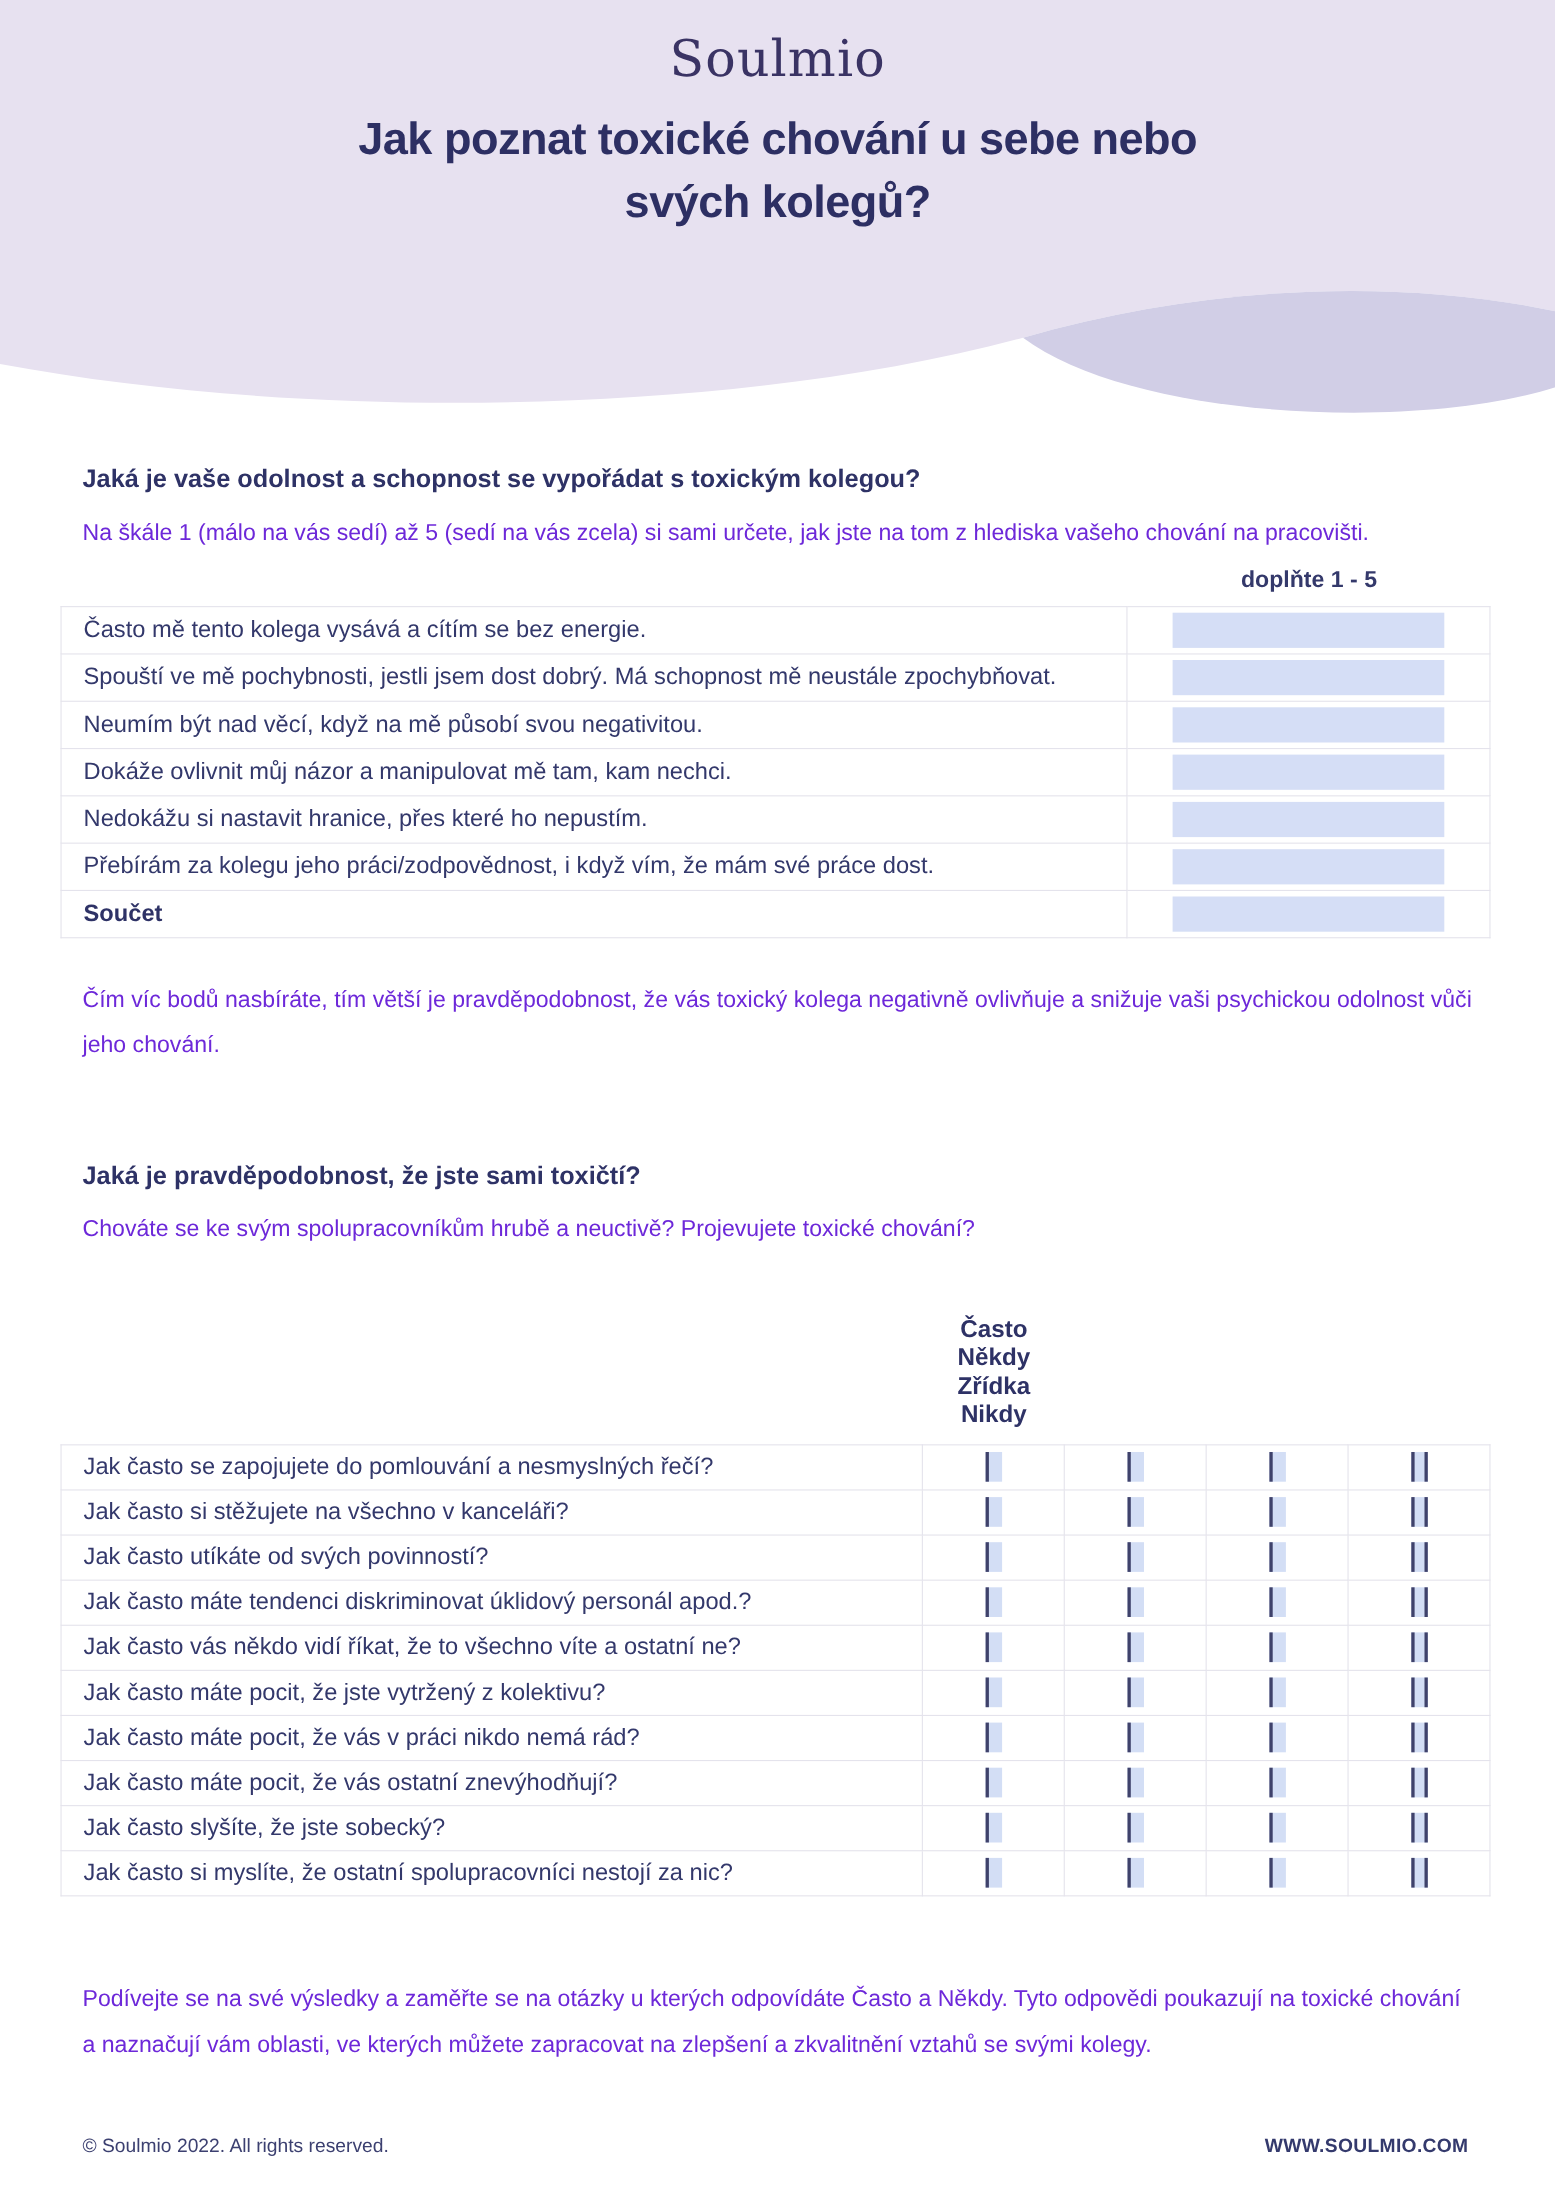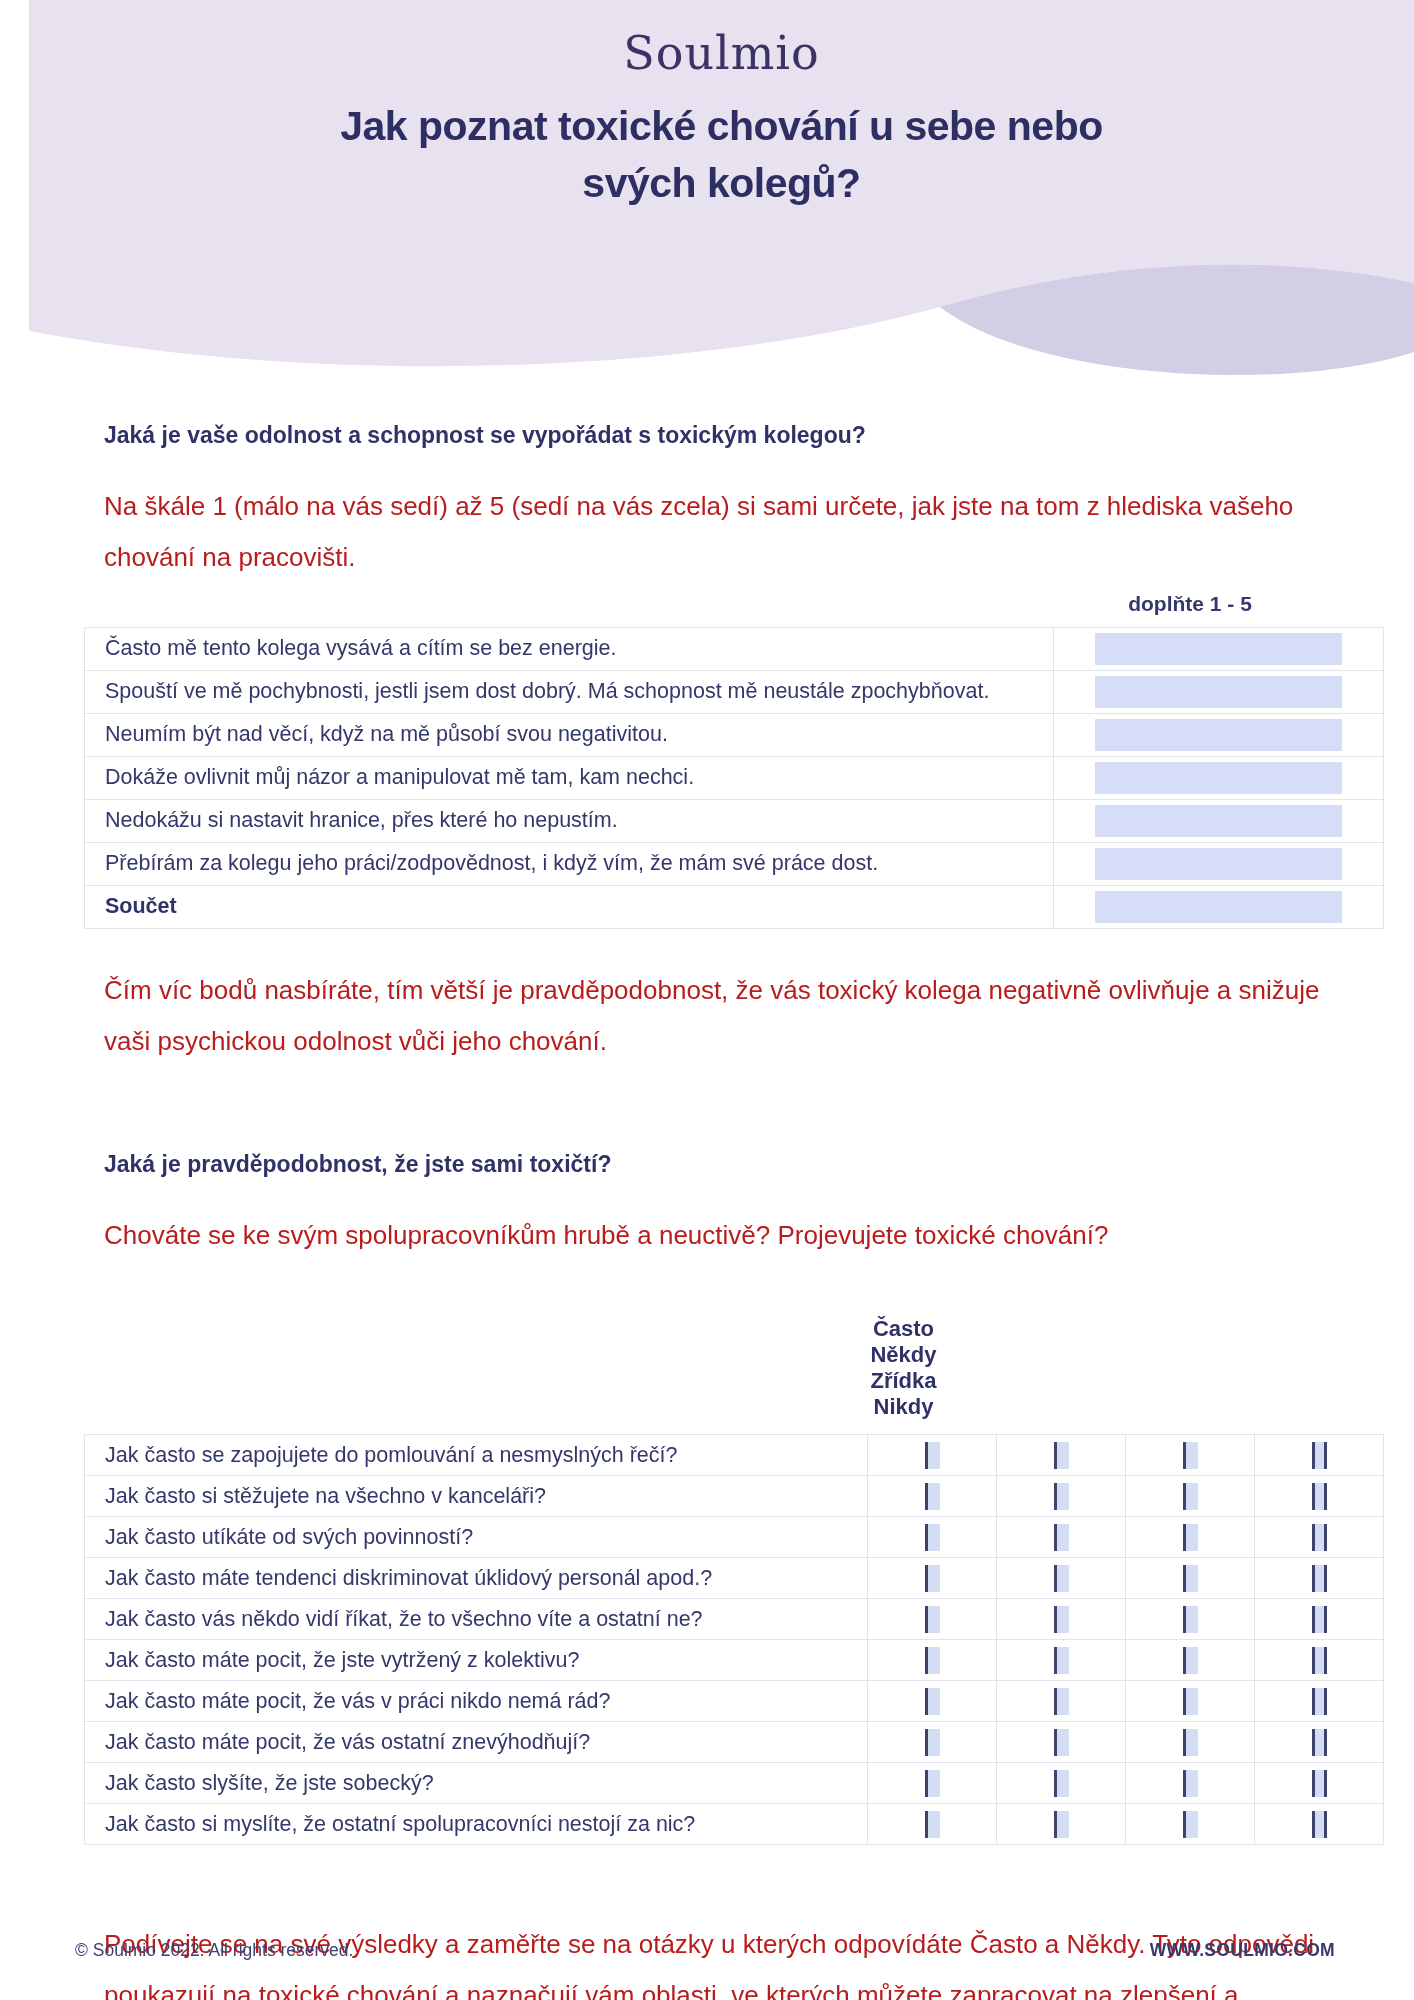--- a/index.html
+++ b/index.html
@@ -4,21 +4,21 @@
 <style>
   * { margin:0; padding:0; box-sizing:border-box; }
   html,body { background:#ffffff; }
   body {
     width:1414px; height:2000px;
     font-family:"Liberation Sans", sans-serif;
     color:#3a3f72;
     position:relative;
     overflow:hidden;
   }
-  .page { width:1414px; height:2000px; position:relative;padding-left:29px; }
+  .page { width:1414px; height:2000px; position:relative; }
 
   
   .header { position:relative; height:392px; }
   .waves { position:absolute; inset:0; width:100%; height:100%; display:block; }
   .wave-light { fill:#e7e1f0; }
   .wave-dark  { fill:#d1cee6; }
   .logo {
     position:absolute; top:26px; left:0; right:0;
     text-align:center;
     font-family:"DejaVu Serif", serif;
@@ -32,22 +32,22 @@
     line-height:1.38; letter-spacing:-0.5px;
   }
 
   
   .content { padding:0 59px 0 55px; }
   h2.sec-head {
     margin:30px 0 0 20px;
     font-size:23px; font-weight:bold; color:#2e3266;
   }
   p.body-text {
-    margin:32px 0 0 20px;
-    font-size:26px; line-height:1.95; color:#b91c1c;
+    margin:16px 0 0 20px;
+    font-size:21px; line-height:1.95; color:#6d28d9;
     max-width:1270px;
   }
   .col-label {
     width:330px; margin:10px 0 4px auto;
     text-align:center;
     font-size:21px; font-weight:bold; color:#34396b;
   }
 
   table.q-table {
     width:1300px; border-collapse:collapse;

